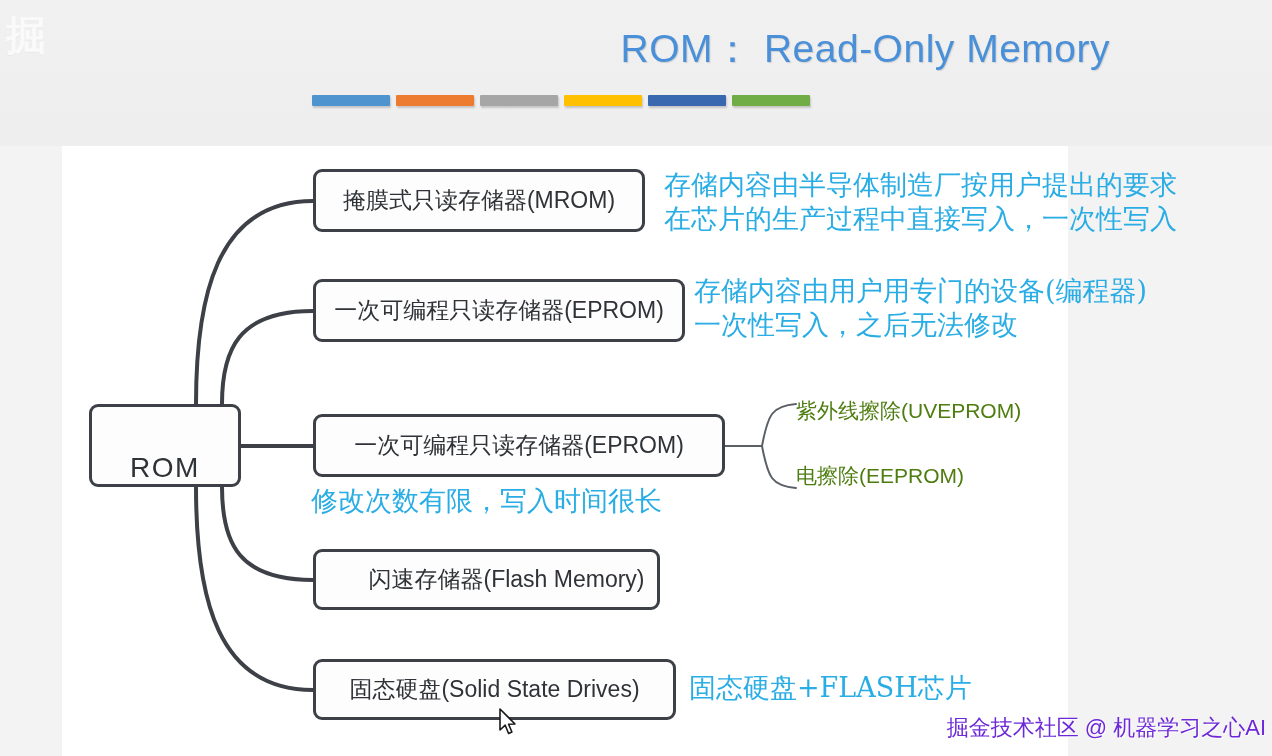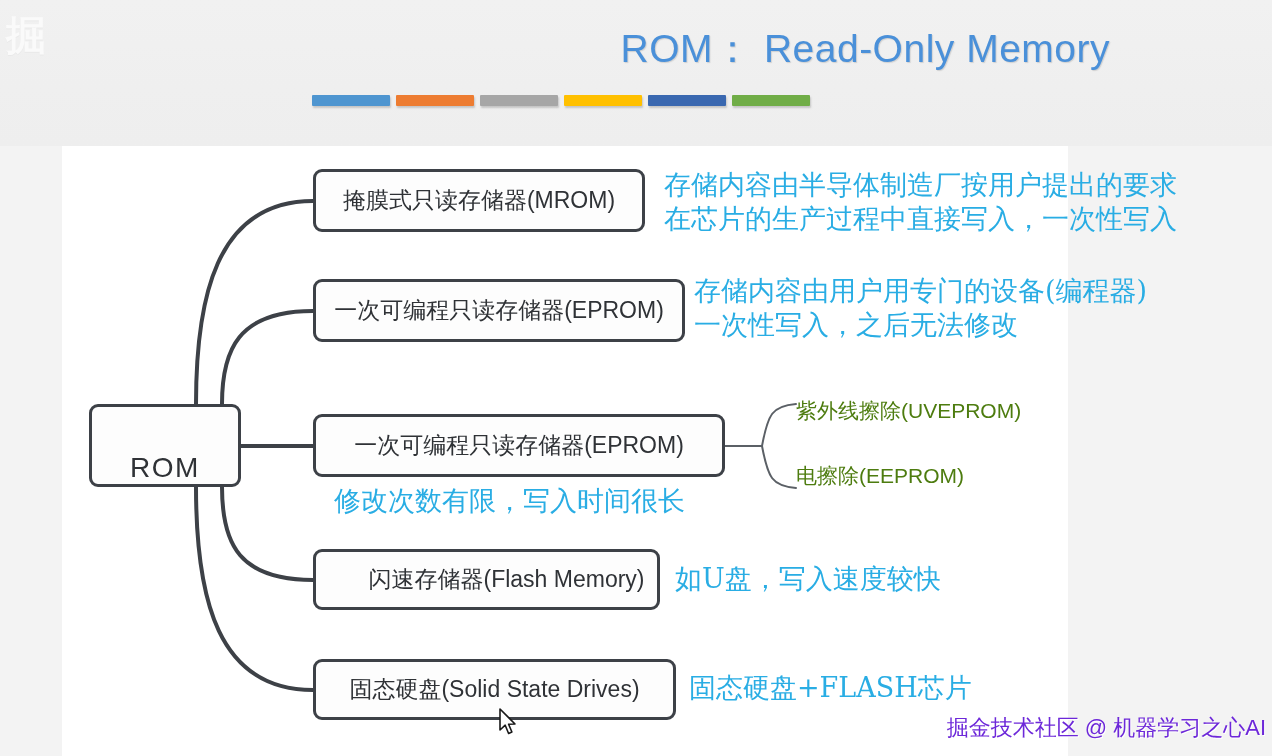--- a/index.html
+++ b/index.html
@@ -127,21 +127,21 @@
     position: absolute;
     color: #29ade4;
     font-size: 27px;
     line-height: 34px;
     white-space: pre;
     font-family: "DejaVu Serif", "Liberation Serif", serif;
     font-weight: normal;
   }
   #annot-mrom  { left: 664px; top: 168px; }
   #annot-prom  { left: 694px; top: 274px; }
-  #annot-eprom { left: 334px; top: 484px; }
+  #annot-eprom { left: 311px; top: 484px; }
   #annot-flash { left: 675px; top: 562px; }
   #annot-ssd   { left: 689px; top: 671px; }
 
   
   #watermark {
     position: absolute;
     left: 686px; top: 713px;
     width: 580px;
     text-align: right;
     font-size: 22px;
@@ -225,21 +225,20 @@
   </div>
 
   <div class="leaf-label" id="leaf-uveprom">紫外线擦除(UVEPROM)</div>
   <div class="leaf-label" id="leaf-eeprom">电擦除(EEPROM)</div>
 
   <div class="annot" id="annot-mrom">存储内容由半导体制造厂按用户提出的要求
 在芯片的生产过程中直接写入，一次性写入</div>
   <div class="annot" id="annot-prom">存储内容由用户用专门的设备(编程器)
 一次性写入，之后无法修改</div>
   <div class="annot" id="annot-eprom">修改次数有限，写入时间很长</div>
-  <div class="annot" id="annot-flash">如U盘，写入速度较快</div>
   <div class="annot" id="annot-ssd">固态硬盘+FLASH芯片</div>
 
   <div id="watermark">掘金技术社区 @ 机器学习之心AI</div>
 
   <svg id="cursor" viewBox="0 0 20 30" xmlns="http://www.w3.org/2000/svg">
     <path d="M 2 1 L 2 22 L 7.2 17.2 L 10.6 25.5 L 13.9 24 L 10.6 16.2 L 17 16 Z" fill="#ffffff" stroke="#1a1a1a" stroke-width="1.6" stroke-linejoin="round"></path>
   </svg>
 
 </div>
 

